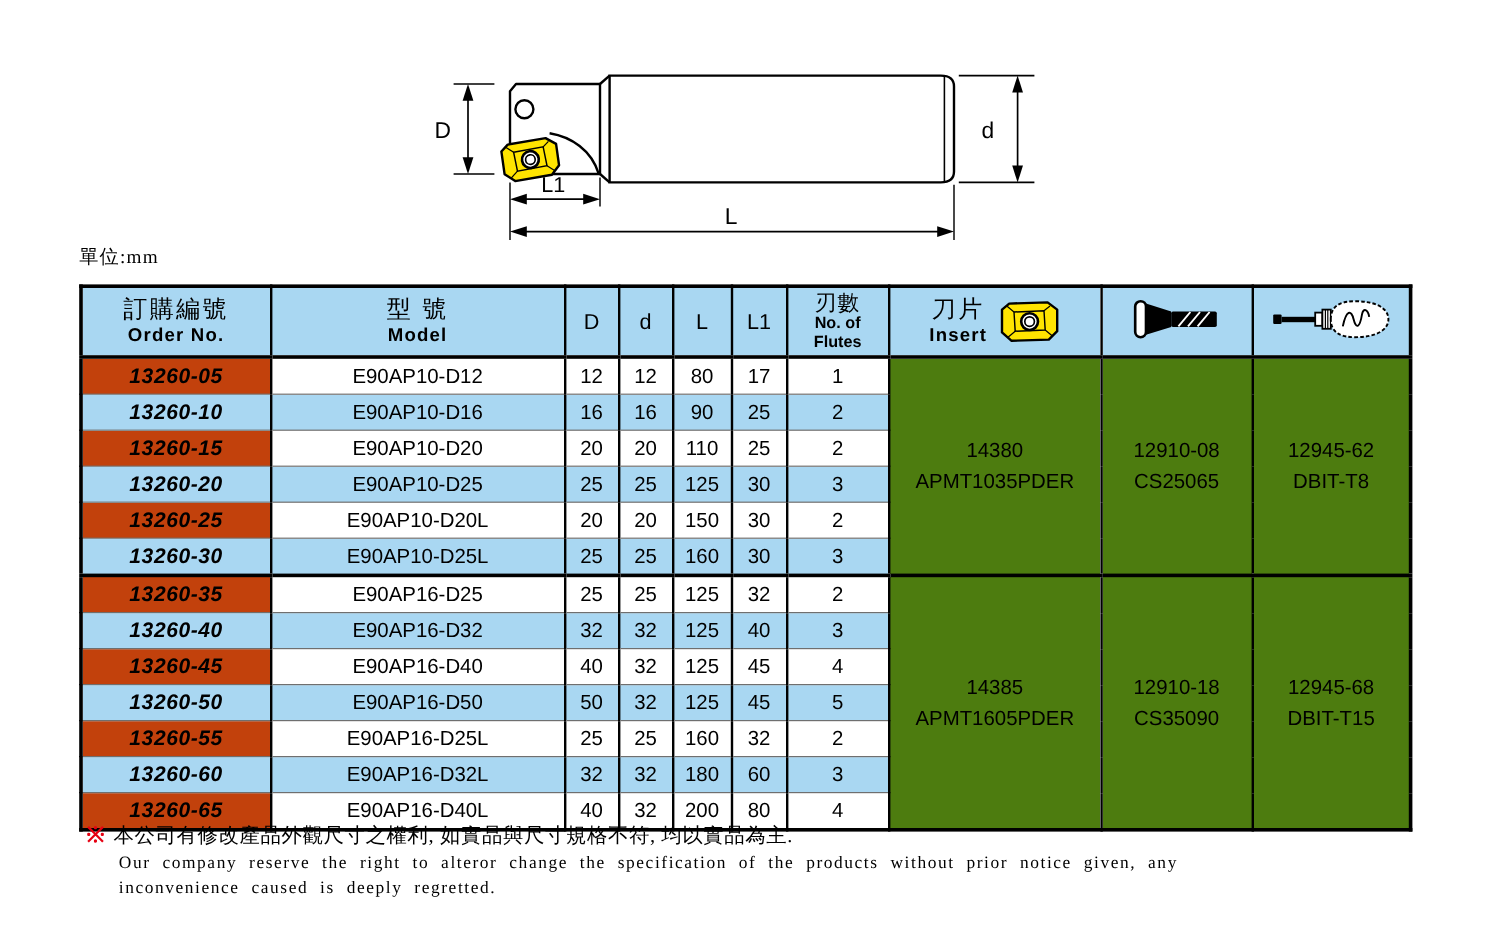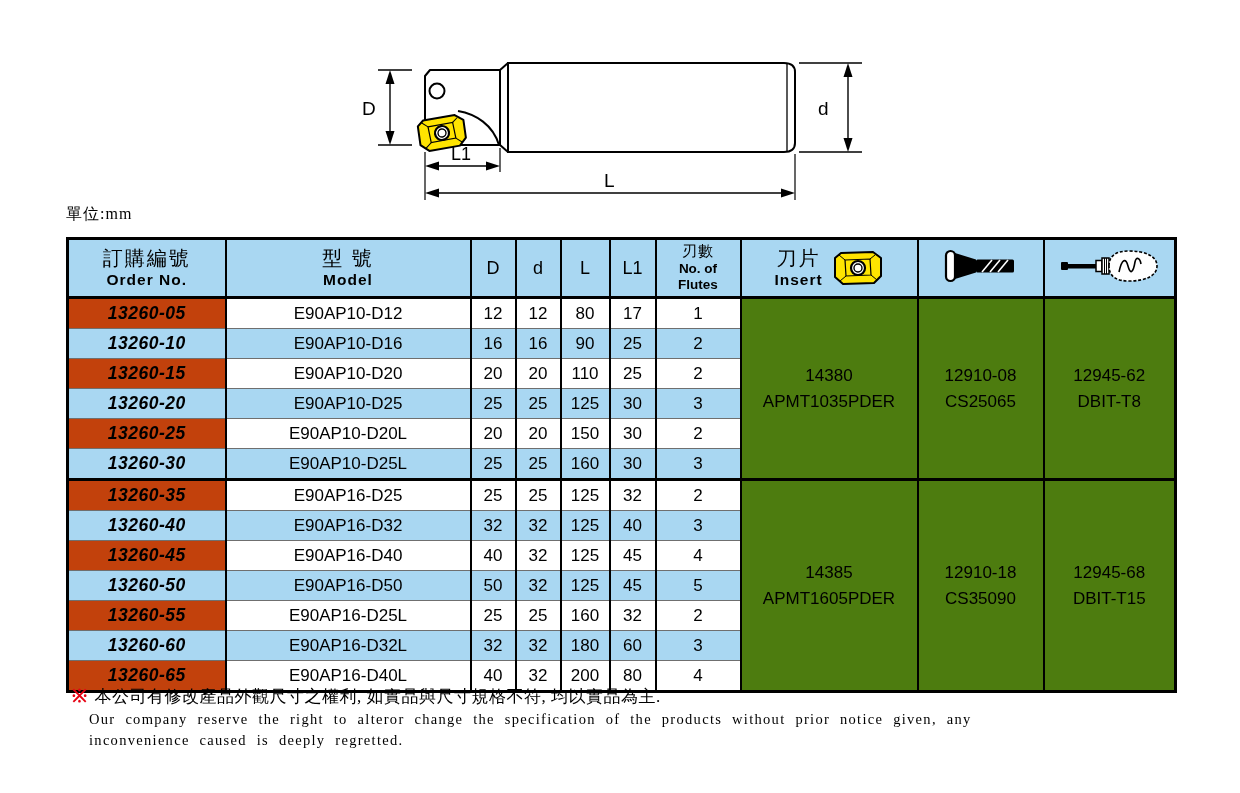--- a/index.html
+++ b/index.html
@@ -25,32 +25,32 @@
   #spec-table tbody td{border-top:1px solid #6f6f6f;border-bottom:1px solid #6f6f6f;
               height:29px;font-size:17px;background:#fff;}
   #spec-table tbody tr:nth-child(even) td{background:#A9D7F2;}
   #spec-table tbody td.oc{background:#c2410c;font-weight:bold;font-style:italic;
               font-size:17.5px;letter-spacing:.5px;}
   #spec-table tbody td.merged{background:#4d7c0f;}
   #spec-table tbody tr.group-start td{border-top:3px solid #000;}
   .h-zh{font-size:20px;letter-spacing:2px;line-height:22px;}
   .h-en{font-size:15.5px;font-weight:bold;letter-spacing:1px;line-height:21px;}
   .h-dim{font-size:18px;font-weight:bold;}
-  .h-fl-zh{font-size:15px;line-height:17px;letter-spacing:1px;font-family:Liberation Mono, monospace;}
+  .h-fl-zh{font-size:18px;line-height:17px;letter-spacing:1px;}
   .h-fl-en{font-size:13.5px;font-weight:bold;line-height:16px;}
   .ins-head{display:flex;align-items:center;justify-content:center;gap:9px;}
   .ins-head .txt{text-align:center;}
   .merged .m-line{line-height:26px;font-size:17px;}
 
   
   #footnote{position:absolute;left:72px;top:684px;width:1110px;font-family:Liberation Serif, serif;}
   #footnote .zh-line{font-size:17px;letter-spacing:.5px;line-height:24px;}
   #footnote .marker{color:#E60012;font-size:18px;font-weight:bold;margin-right:7px;}
   #footnote .en-line{font-size:14.5px;letter-spacing:1.3px;word-spacing:5px;
-                     line-height:21px;margin-left:17px;}
+                     line-height:21px;margin-left:27px;}
 </style>
 </head>
 <body>
 
 <div id="page">
 
   <svg id="diagram" viewBox="0 0 520 165" xmlns="http://www.w3.org/2000/svg">
 
     <g>
       <line x1="22" y1="22" x2="56" y2="22" stroke="#000" stroke-width="1.4"></line>

